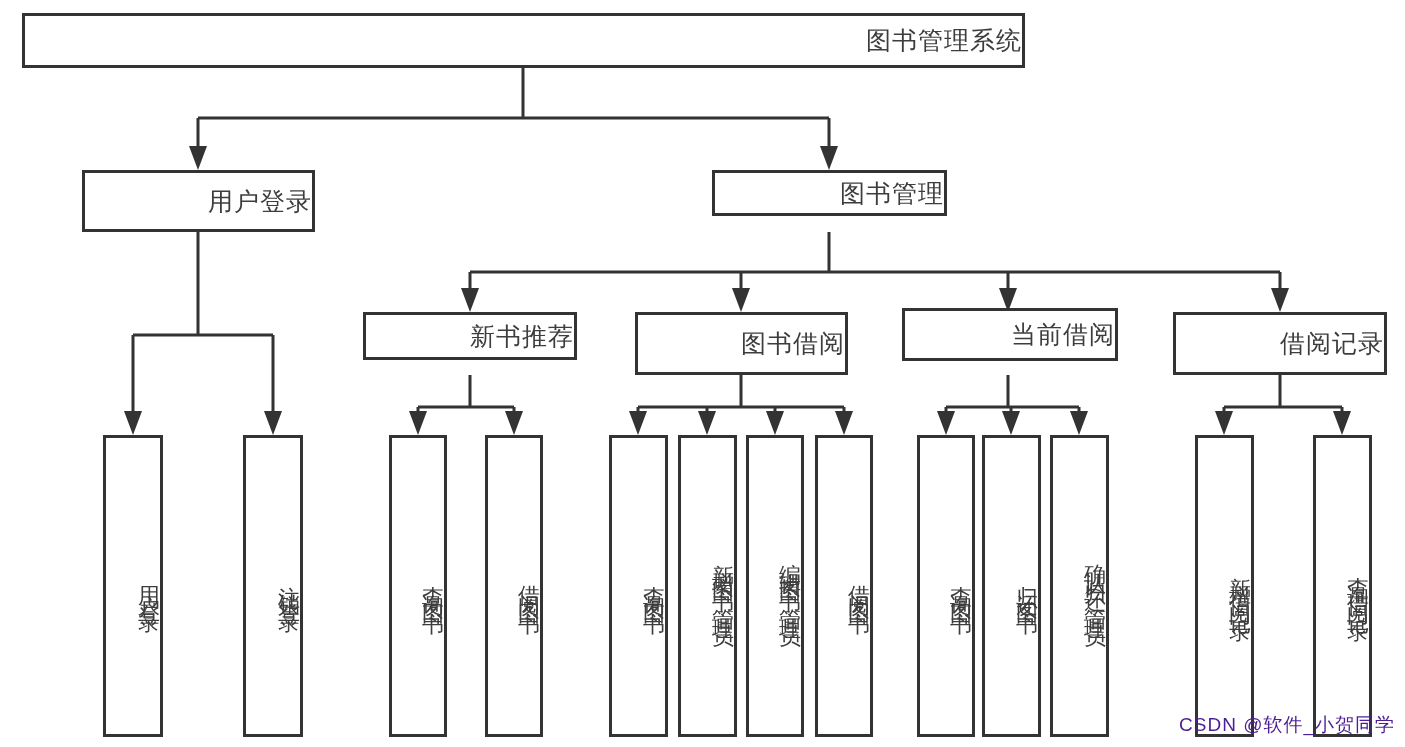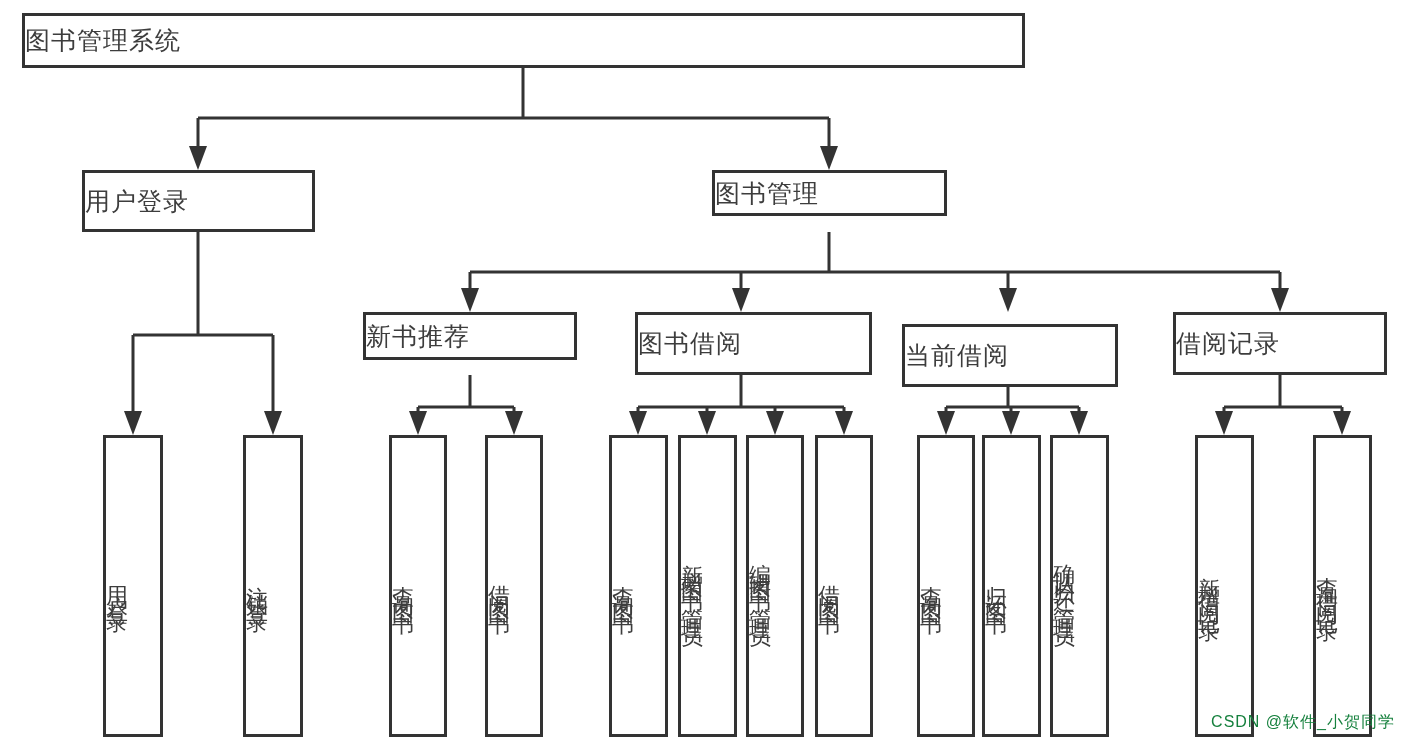--- a/index.html
+++ b/index.html
@@ -11,42 +11,42 @@
     overflow:hidden;
   }
   .connectors{position:absolute;left:0;top:0;width:1405px;height:747px;}
   .box{
     position:absolute;
     box-sizing:border-box;
     border:3px solid #333333;
     background:#ffffff;
     display:flex;
     align-items:center;
-    justify-content:flex-start;
+    justify-content:flex-end;
   }
   .box .label{
     color:#3d3d3d;
     font-size:25px;
     letter-spacing:1px;
     white-space:nowrap;
   }
   .box.v .label{
     writing-mode:vertical-rl;
     text-orientation:mixed;
     font-size:22px;
     letter-spacing:9px;
     line-height:1;
     white-space:normal;
   }
   .watermark{
     position:absolute;
     right:10px;
     top:712px;
-    color:#15803d;
-    font-size:16px;
+    color:#4c1d95;
+    font-size:19px;
     letter-spacing:1px;
     white-space:nowrap;
   }
 </style>
 </head>
 <body>
 
 <div class="canvas">
 
   <svg class="connectors" viewBox="0 0 1405 747" xmlns="http://www.w3.org/2000/svg">
@@ -89,24 +89,24 @@
   <div class="box" style="left:82px;top:170px;width:233px;height:62px">
     <span class="label">用户登录</span>
   </div>
   <div class="box" style="left:712px;top:170px;width:235px;height:46px">
     <span class="label">图书管理</span>
   </div>
 
   <div class="box" style="left:363px;top:312px;width:214px;height:48px">
     <span class="label">新书推荐</span>
   </div>
-  <div class="box" style="left:635px;top:312px;width:237px;height:63px">
+  <div class="box" style="left:635px;top:312px;width:213px;height:63px">
     <span class="label">图书借阅</span>
   </div>
-  <div class="box" style="left:902px;top:324px;width:216px;height:63px">
+  <div class="box" style="left:902px;top:308px;width:216px;height:53px">
     <span class="label">当前借阅</span>
   </div>
   <div class="box" style="left:1173px;top:312px;width:214px;height:63px">
     <span class="label">借阅记录</span>
   </div>
 
   <div class="box v" style="left:103px;top:435px;width:60px;height:302px">
     <span class="label">用户登录</span>
   </div>
   <div class="box v" style="left:243px;top:435px;width:60px;height:302px">

